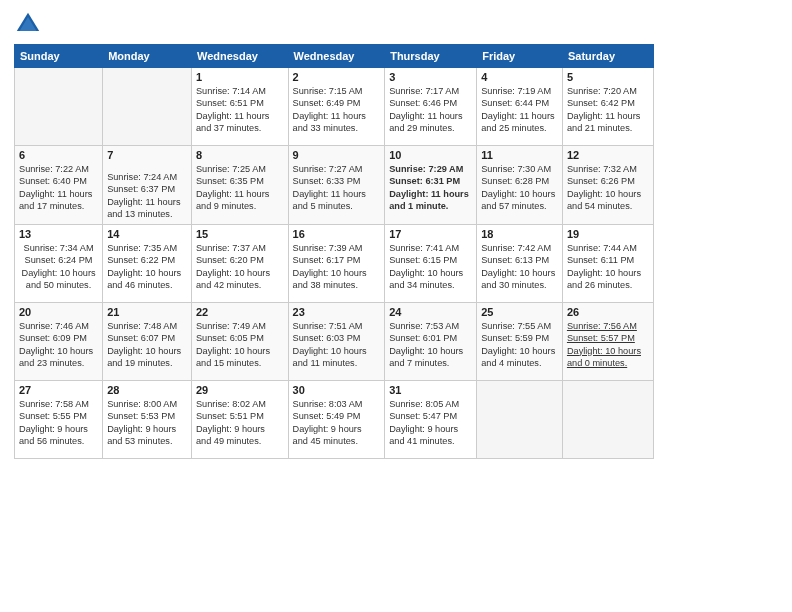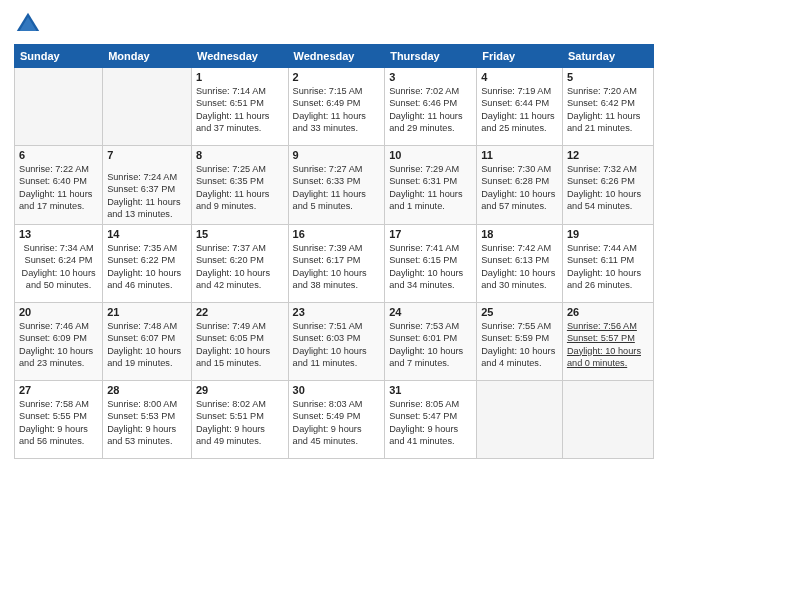--- a/index.html
+++ b/index.html
@@ -142,21 +142,21 @@
           </td>
           <td>
             <div class="day-number">2</div>
             <div class="day-detail" style="white-space: pre-line;">Sunrise: 7:15 AM
 Sunset: 6:49 PM
 Daylight: 11 hours
 and 33 minutes.</div>
           </td>
           <td>
             <div class="day-number">3</div>
-            <div class="day-detail" style="white-space: pre-line;">Sunrise: 7:02 AM
+            <div class="day-detail" style="white-space: pre-line;">Sunrise: 7:17 AM
 Sunset: 6:46 PM
 Daylight: 11 hours
 and 29 minutes.</div>
           </td>
           <td>
             <div class="day-number">4</div>
             <div class="day-detail" style="white-space: pre-line;">Sunrise: 7:19 AM
 Sunset: 6:44 PM
 Daylight: 11 hours
 and 25 minutes.</div>
@@ -193,21 +193,21 @@
           </td>
           <td>
             <div class="day-number">9</div>
             <div class="day-detail" style="white-space: pre-line;">Sunrise: 7:27 AM
 Sunset: 6:33 PM
 Daylight: 11 hours
 and 5 minutes.</div>
           </td>
           <td>
             <div class="day-number">10</div>
-            <div class="day-detail" style="white-space: pre-line;">Sunrise: 7:29 AM
+            <div class="day-detail" style="white-space: pre-line; font-weight: bold;">Sunrise: 7:29 AM
 Sunset: 6:31 PM
 Daylight: 11 hours
 and 1 minute.</div>
           </td>
           <td>
             <div class="day-number">11</div>
             <div class="day-detail" style="white-space: pre-line;">Sunrise: 7:30 AM
 Sunset: 6:28 PM
 Daylight: 10 hours
 and 57 minutes.</div>

